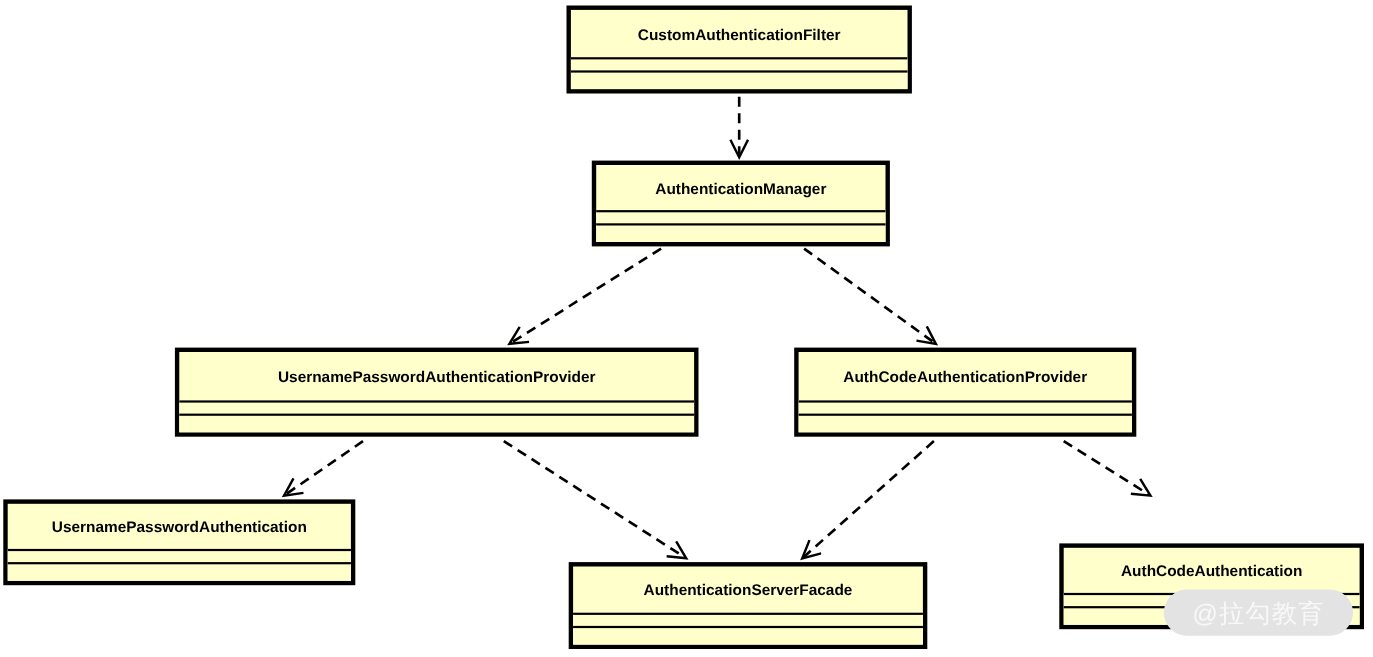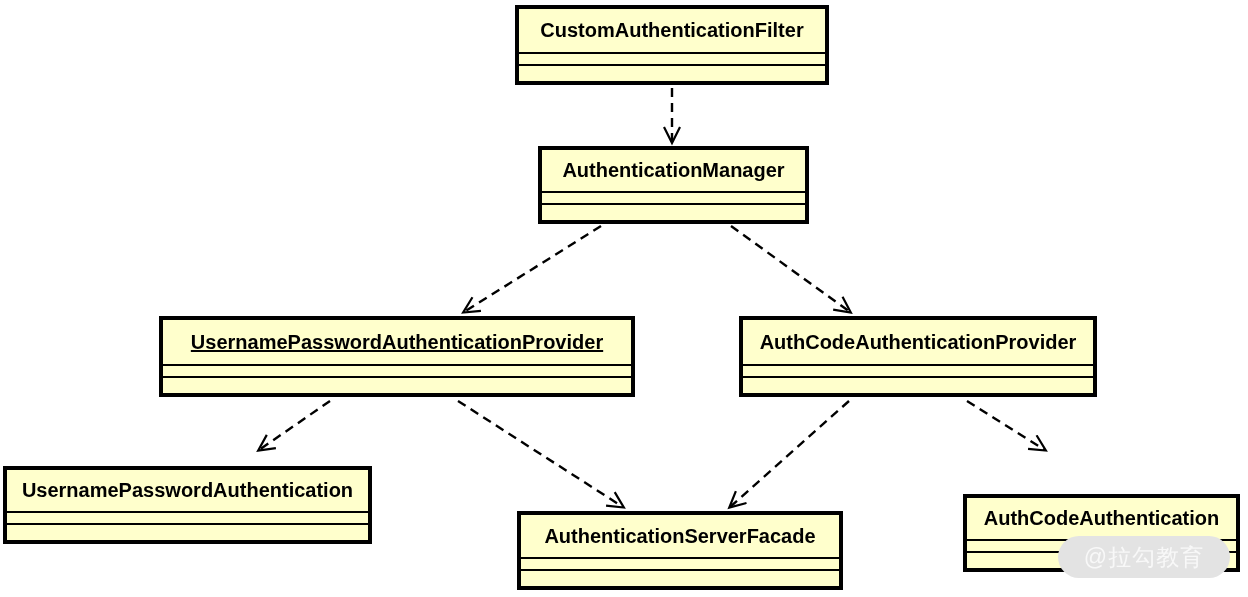--- a/index.html
+++ b/index.html
@@ -35,21 +35,21 @@
     display: flex;
     flex-direction: column;
   }
 
   .uml-title {
     flex: 1 1 auto;
     display: flex;
     align-items: center;
     justify-content: center;
     font-weight: bold;
-    font-size: 20px;
+    font-size: 14px;
     color: #000000;
     white-space: nowrap;
     overflow: hidden;
   }
 
   .uml-compartment {
     flex: 0 0 auto;
     border-top: 2px solid #000000;
     background: #ffffcc;
   }
@@ -100,33 +100,33 @@
     <div class="uml-compartment uml-attrs"></div>
     <div class="uml-compartment uml-ops"></div>
   </div>
 
   <div class="uml-class" style="left:538px; top:146px; width:271px; height:78px;">
     <div class="uml-title">AuthenticationManager</div>
     <div class="uml-compartment uml-attrs"></div>
     <div class="uml-compartment uml-ops"></div>
   </div>
 
-  <div class="uml-class" style="left:159px; top:316px; width:476px; height:81px;text-decoration:underline;">
+  <div class="uml-class" style="left:159px; top:316px; width:476px; height:81px;">
     <div class="uml-title">UsernamePasswordAuthenticationProvider</div>
     <div class="uml-compartment uml-attrs"></div>
     <div class="uml-compartment uml-ops"></div>
   </div>
 
-  <div class="uml-class" style="left:739px; top:316px; width:358px; height:81px;">
+  <div class="uml-class" style="left:722px; top:316px; width:311px; height:81px;">
     <div class="uml-title">AuthCodeAuthenticationProvider</div>
     <div class="uml-compartment uml-attrs"></div>
     <div class="uml-compartment uml-ops"></div>
   </div>
 
-  <div class="uml-class" style="left:3px; top:454px; width:369px; height:78px;margin-top:12px;">
+  <div class="uml-class" style="left:3px; top:454px; width:320px; height:78px;">
     <div class="uml-title">UsernamePasswordAuthentication</div>
     <div class="uml-compartment uml-attrs"></div>
     <div class="uml-compartment uml-ops"></div>
   </div>
 
   <div class="uml-class" style="left:517px; top:511px; width:326px; height:79px;text-align:center;">
     <div class="uml-title">AuthenticationServerFacade</div>
     <div class="uml-compartment uml-attrs"></div>
     <div class="uml-compartment uml-ops"></div>
   </div>

